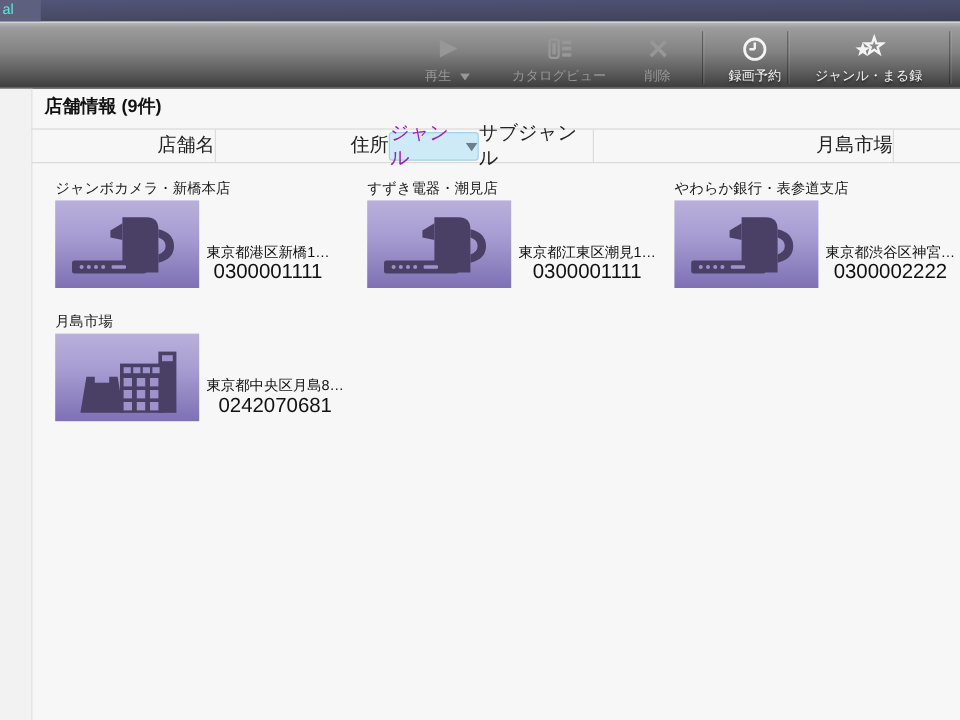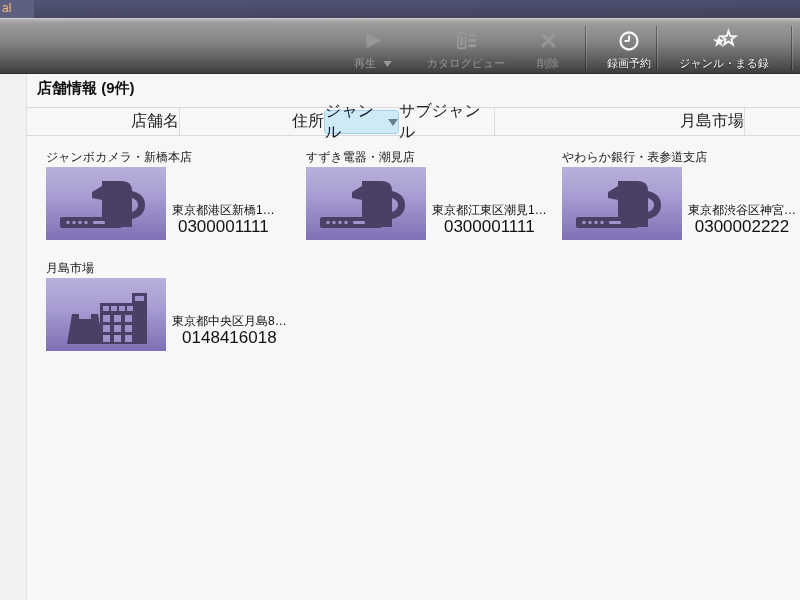--- a/index.html
+++ b/index.html
@@ -3,21 +3,21 @@
 <meta charset="utf-8">
 <style>
   html,body{margin:0;padding:0;background:#ddd;}
   .screen{position:relative;width:800px;height:600px;overflow:hidden;
     font-family:"Liberation Sans","DejaVu Sans",sans-serif;background:#f7f7f7;}
 
   
   .titlebar{position:absolute;top:0;left:0;right:0;height:18px;
     background:linear-gradient(90deg,#50527422,#00000014),linear-gradient(180deg,#53557a,#45475f);}
   .title-chip{position:absolute;left:0;top:0;height:18px;min-width:28px;
-    background:#5e6080;color:#fdba74;font-size:12px;line-height:17px;padding:0 4px 0 2px;}
+    background:#5e6080;color:#5eead4;font-size:12px;line-height:17px;padding:0 4px 0 2px;}
 
   
   .toolbar{position:absolute;top:18px;left:0;right:0;height:56px;box-sizing:border-box;
     background:linear-gradient(180deg,#b6b6b6 0%,#9c9c9c 8%,#828282 45%,#5e5e5e 75%,#3d3d3d 100%);
     border-top:1px solid #cfcfcf;border-bottom:1px solid #2c2c2c;}
   .tb-btn{position:absolute;top:4px;height:48px;display:flex;flex-direction:column;
     align-items:center;justify-content:flex-end;gap:3px;cursor:default;}
   .tb-icon{height:26px;display:flex;align-items:center;justify-content:center;}
   .tb-label-row{display:flex;align-items:center;gap:7px;}
   .tb-label{font-size:11px;white-space:nowrap;}
@@ -212,21 +212,21 @@
     <div class="page-title">店舗情報 (9件)</div>
 
     <div class="tab-row">
       <div class="tab">
         <span>店舗名</span>
       </div>
       <div class="tab">
         <span>住所</span>
       </div>
       <div class="tab active" style="color:#6b7f8f">
-        <span style="color:#0f172a">ジャンル</span>
+        <span style="color:#a21caf">ジャンル</span>
         <span class="arrow">
             <svg width="10" height="7">
               <use href="#sym-dropdown"></use>
             </svg>
           </span>
       </div>
       <div class="tab">
         <span>サブジャンル</span>
       </div>
       <div class="tab">
@@ -285,21 +285,21 @@
   <div class="store-card">
     <div class="store-name">月島市場</div>
     <div class="store-body">
       <div class="store-thumb">
         <svg>
                 <use href="#sym-building"></use>
               </svg>
       </div>
       <div class="store-meta">
         <div class="store-address">東京都中央区月島8…</div>
-        <div class="store-phone">0148416018</div>
+        <div class="store-phone">0242070681</div>
       </div>
     </div>
   </div>
 
 </div>
   </div>
 
 </div>
 
 </body></html>

